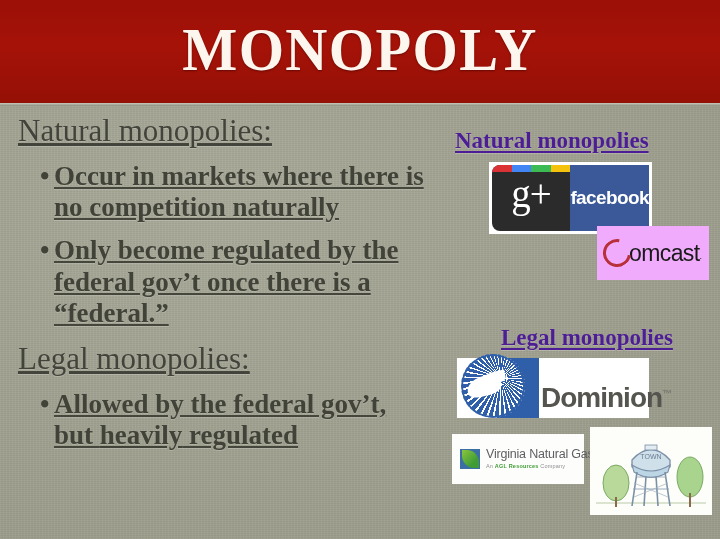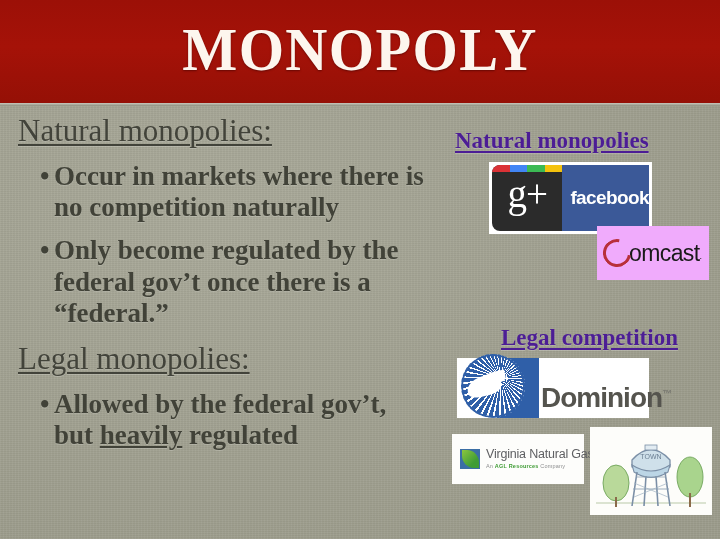--- a/index.html
+++ b/index.html
@@ -61,20 +61,21 @@
   }
 
   
   .left-col {
     position: absolute;
     left: 18px;
     top: 113px;
     width: 448px;
     z-index: 3;
     color: #45463c;
+    text-decoration: underline;
   }
   .head {
     font-size: 31px;
     font-weight: 400;
     color: #42433a;
     text-decoration: underline;
     text-underline-offset: 3px;
     text-decoration-thickness: 2px;
     letter-spacing: 0px;
     line-height: 1.15;
@@ -149,21 +150,20 @@
     line-height: 1;
     font-weight: 400;
     letter-spacing: -1px;
   }
   .fb-tile {
     flex: 1 1 auto;
     background: #3b5998;
     display: flex;
     align-items: center;
     justify-content: flex-end;
-    padding-left: 8px;
   }
   .fb-text {
     color: #ffffff;
     font-family: "Liberation Sans", sans-serif;
     font-weight: 700;
     font-size: 19px;
     letter-spacing: -0.6px;
   }
 
   
@@ -330,21 +330,21 @@
 
     <div class="bullet">
       <span class="dot">•</span>
       <span>Allowed by the federal gov’t,</span><br>
       <span>but </span><u>heavily</u><span> regulated</span>
     </div>
 
   </div>
 
   <div class="sec-label" id="label-natural">Natural monopolies</div>
-  <div class="sec-label" id="label-legal">Legal competition</div>
+  <div class="sec-label" id="label-legal">Legal monopolies</div>
 
   <div class="gplus-fb">
     <div class="gp-tile">
       <div class="gp-bar">
         <i style="background:#db3236"></i>
           <i style="background:#4285f4"></i>
           <i style="background:#3cba54"></i>
           <i style="background:#f4c20d"></i>
       </div>
       <div class="gp-glyph">g+</div>

